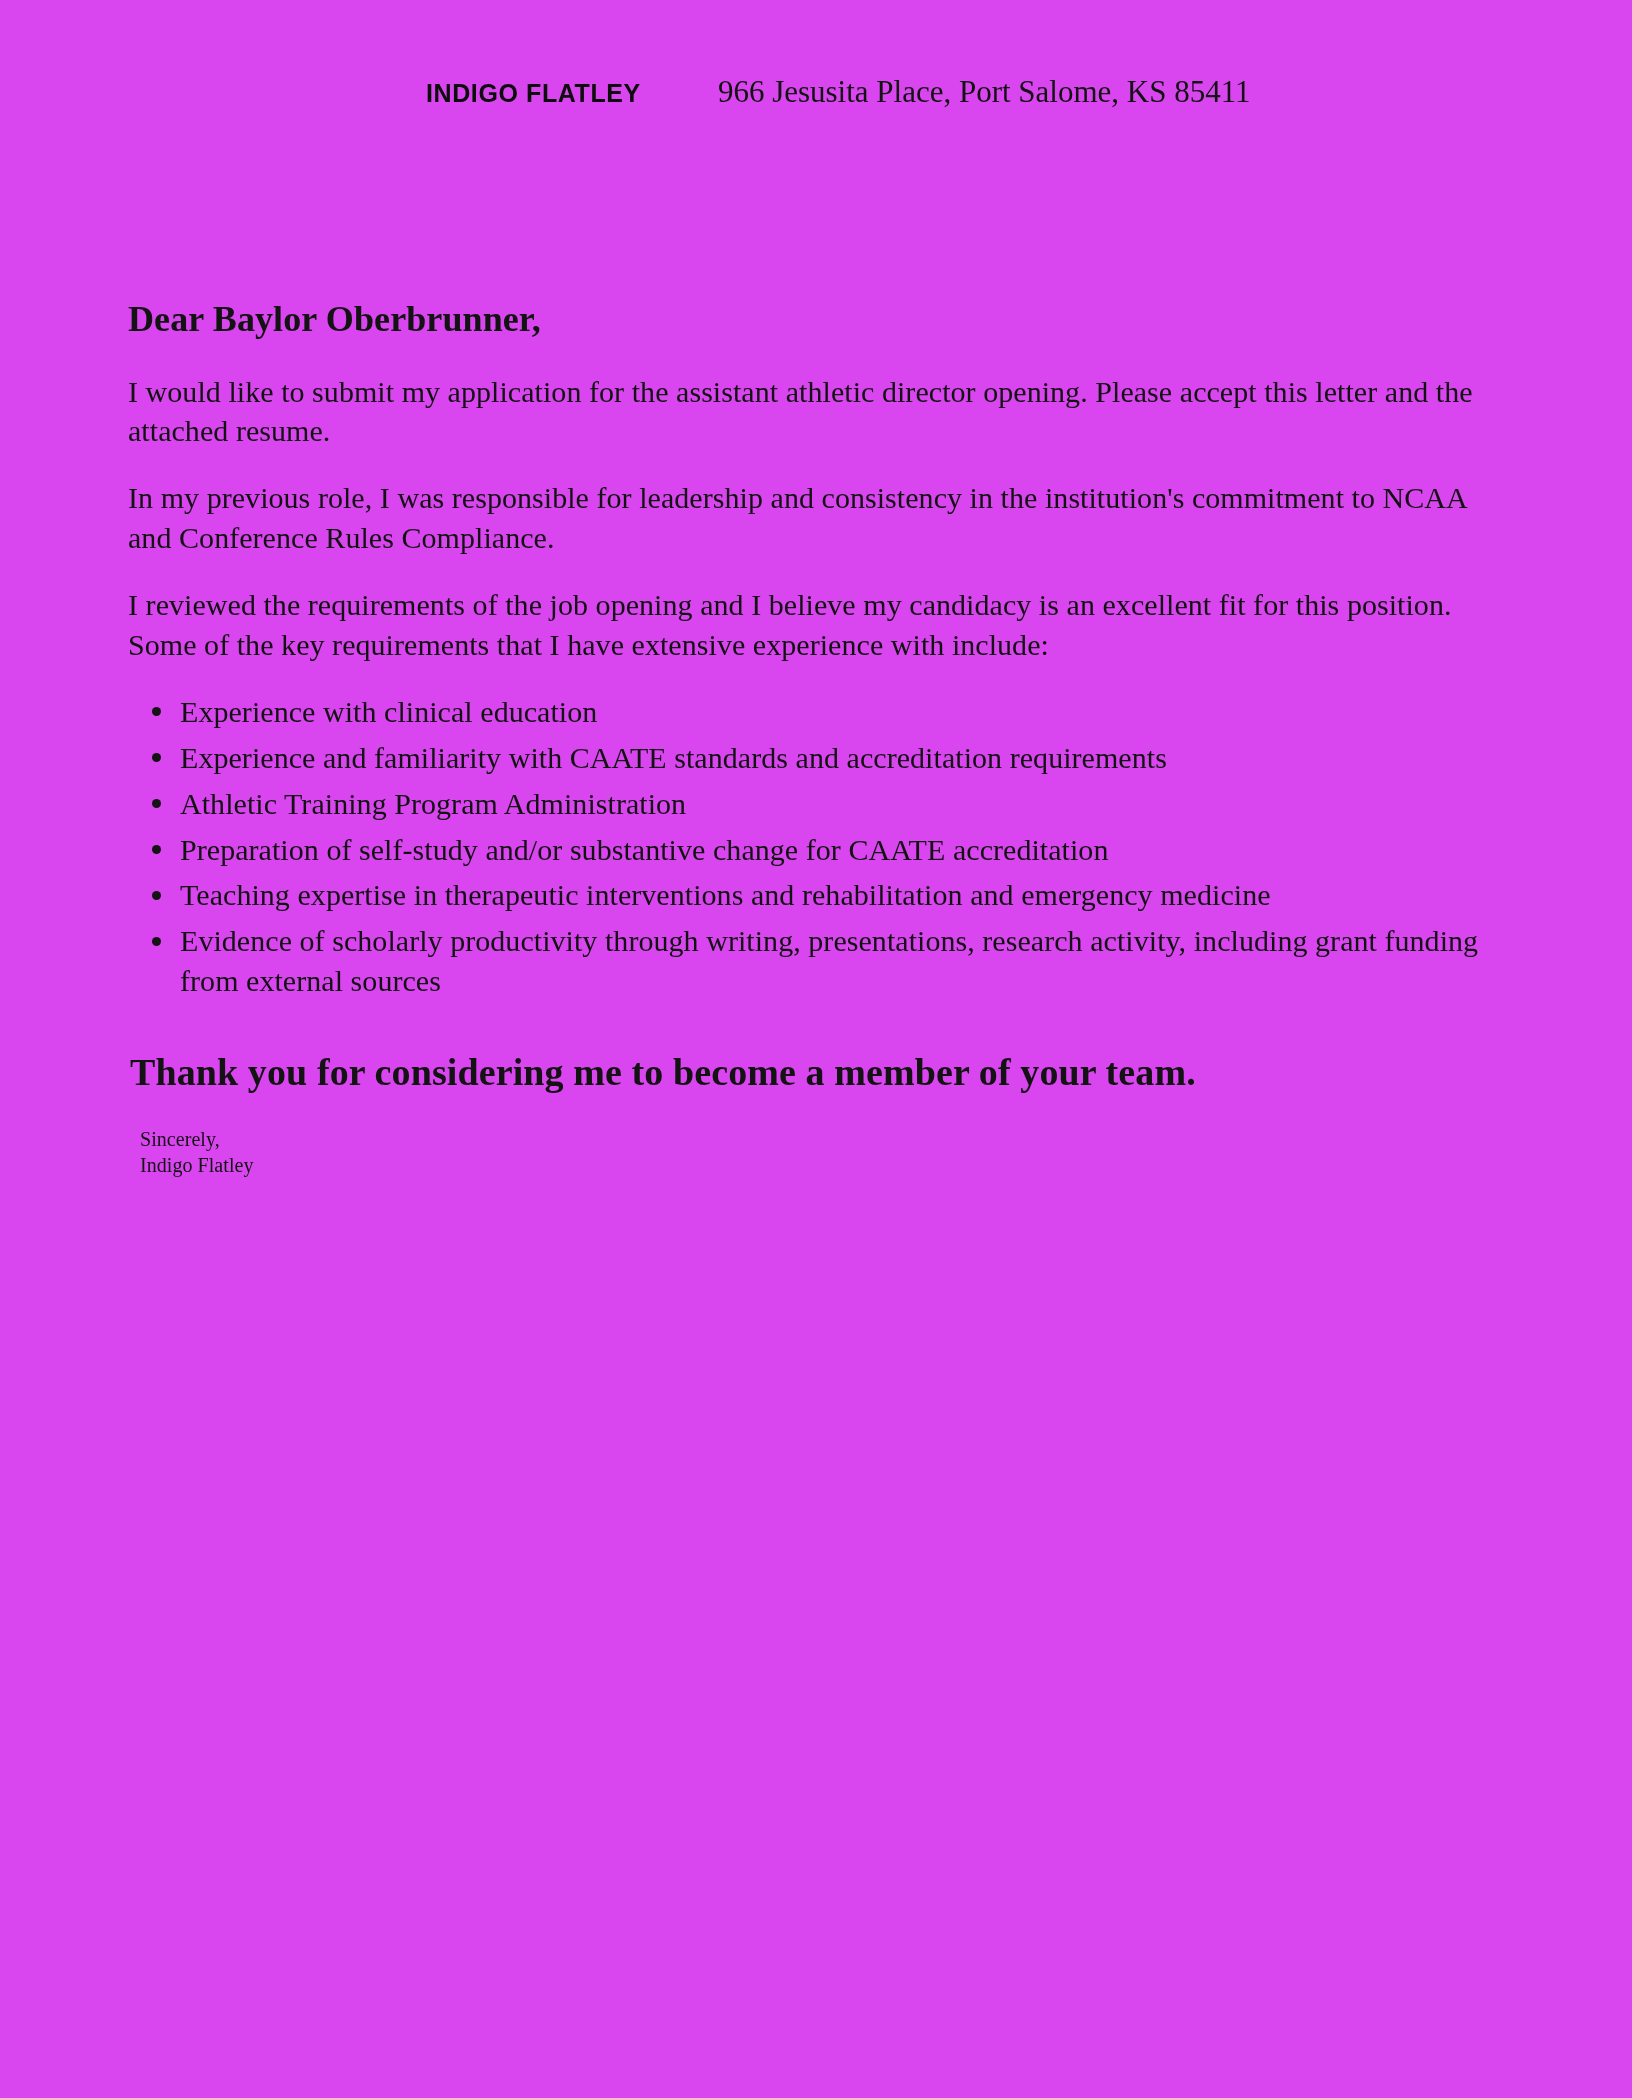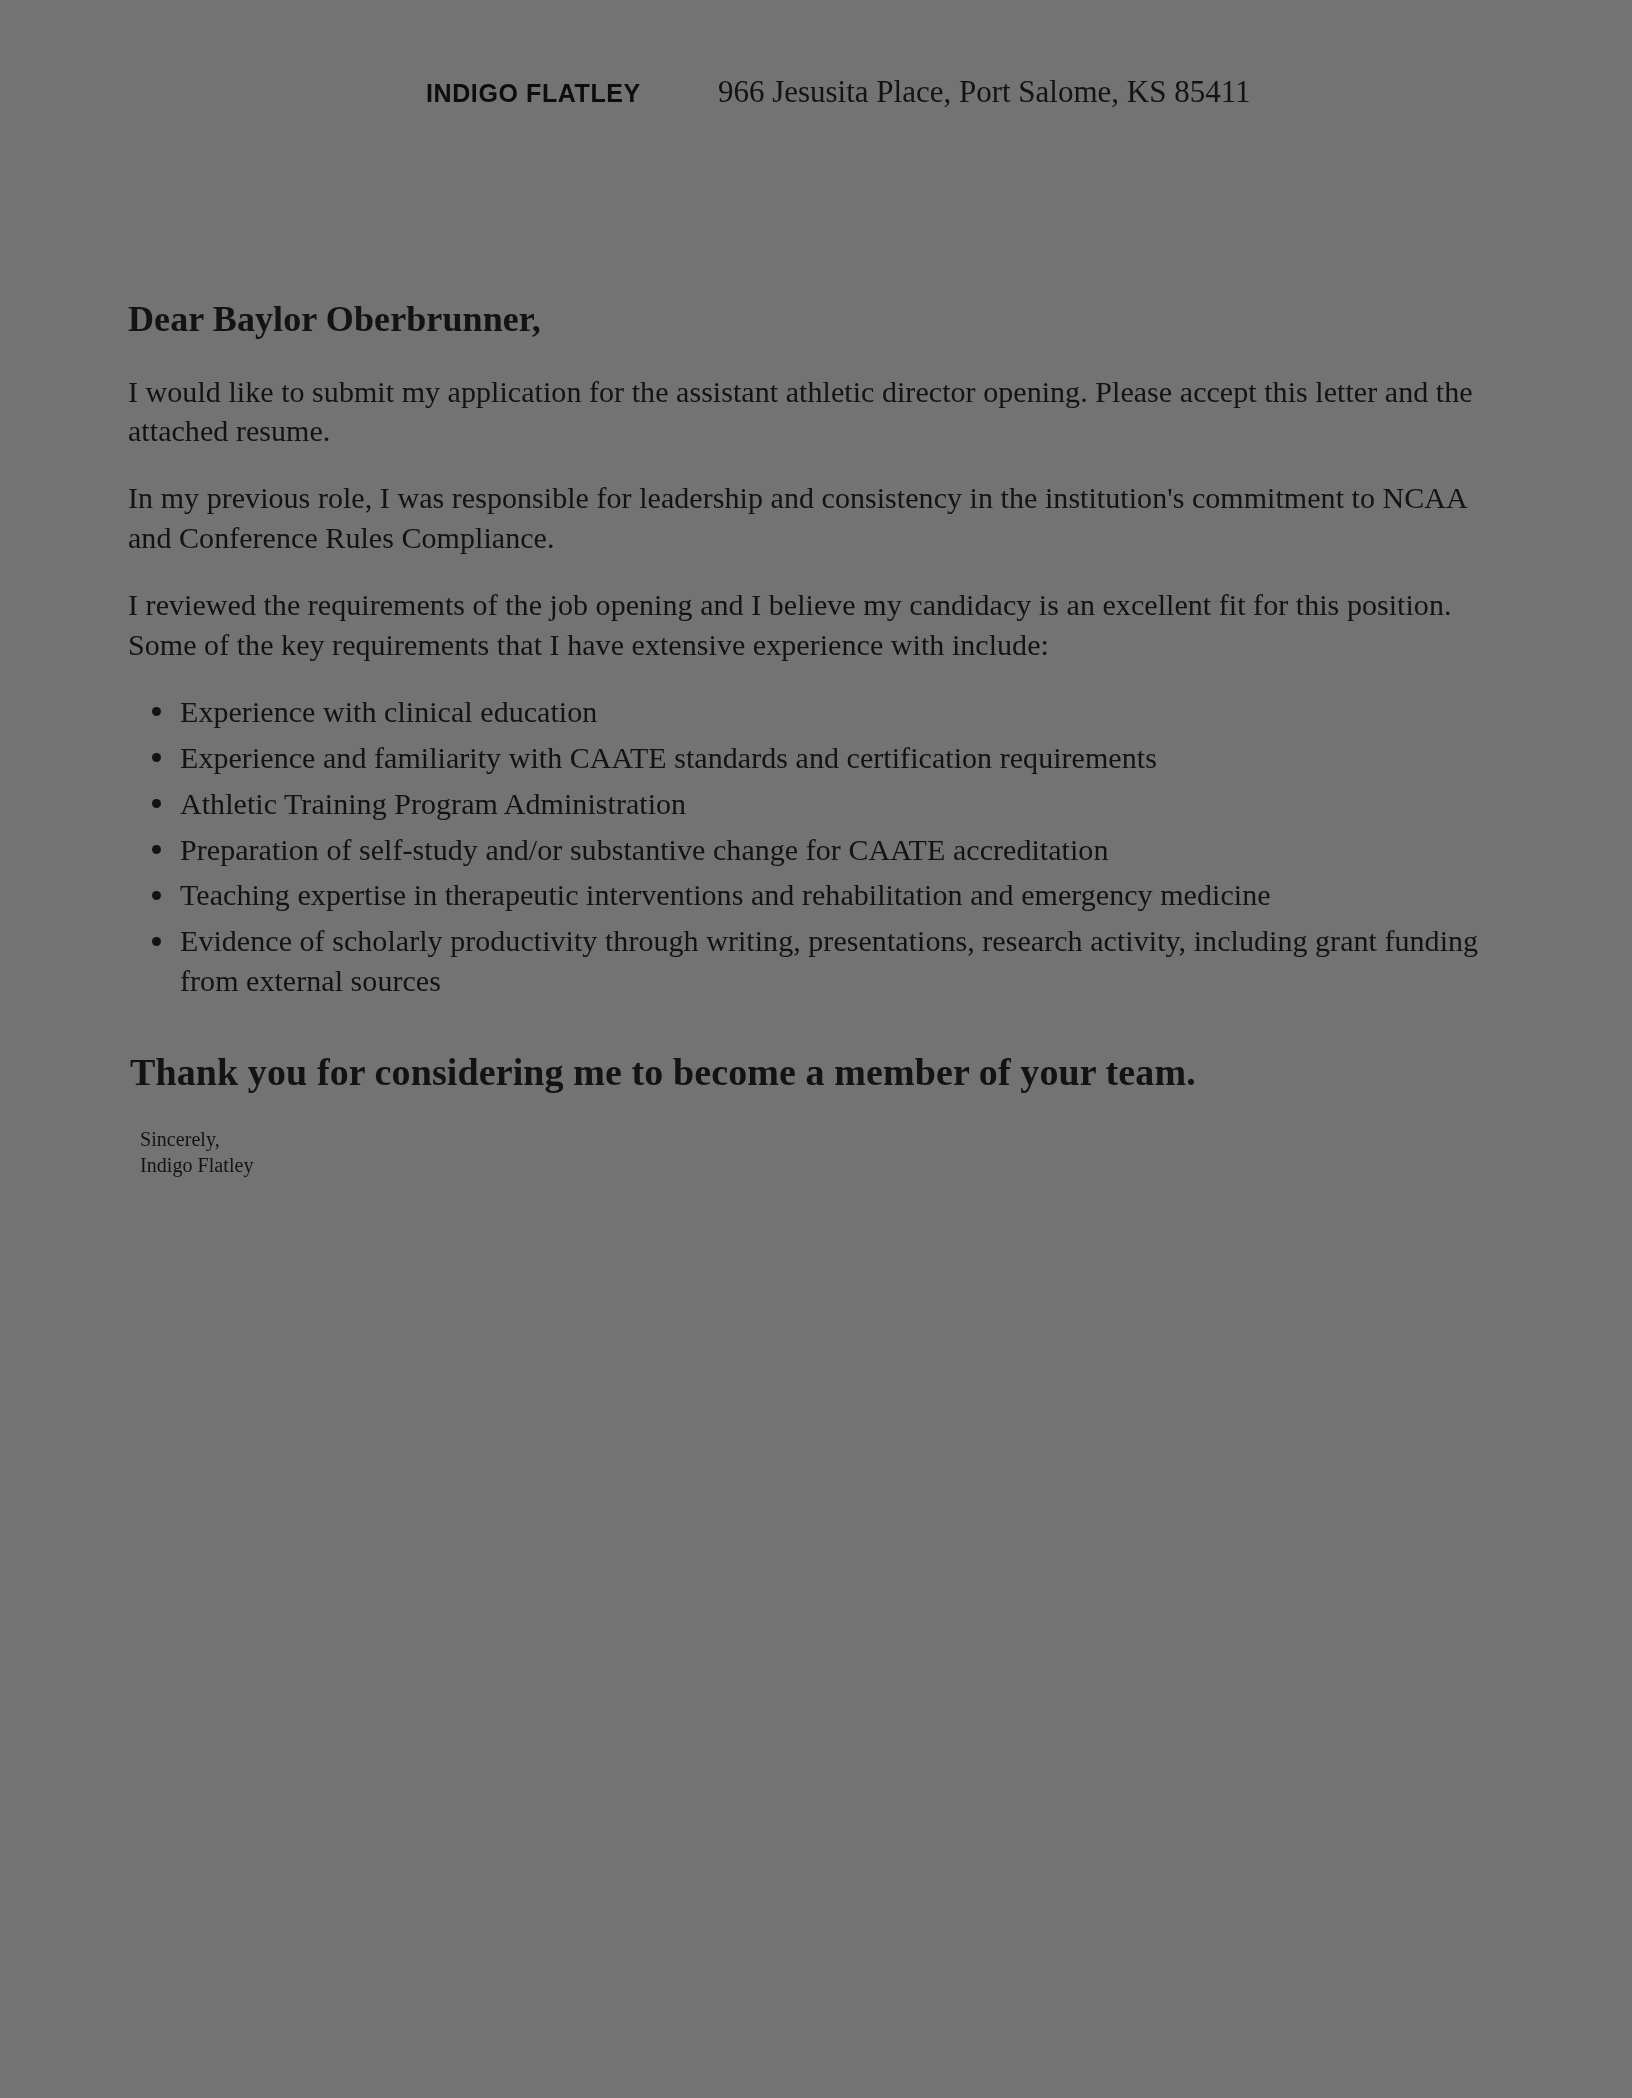--- a/index.html
+++ b/index.html
@@ -6,21 +6,21 @@
   html, body {
     margin: 0;
     padding: 0;
     background: #ffffff;
   }
 
   .page {
     position: relative;
     width: 1632px;
     height: 2098px;
-    background: #737373;
+    background: #d946ef;
     overflow: hidden;
     box-sizing: border-box;
   }
 
   
   .letterhead {
     position: absolute;
     left: 128px;
     top: 74px;
     width: 1376px;
@@ -139,21 +139,21 @@
 
     <p class="para">I reviewed the requirements of the job opening and I believe my candidacy is an excellent fit for this position. Some of the key requirements that I have extensive experience with include:</p>
 
     <ul class="requirements-list">
       <li>
         <span class="bullet-dot"></span>
         <span>Experience with clinical education</span>
       </li>
       <li>
         <span class="bullet-dot"></span>
-        <span>Experience and familiarity with CAATE standards and certification requirements</span>
+        <span>Experience and familiarity with CAATE standards and accreditation requirements</span>
       </li>
       <li>
         <span class="bullet-dot"></span>
         <span>Athletic Training Program Administration</span>
       </li>
       <li>
         <span class="bullet-dot"></span>
         <span>Preparation of self-study and/or substantive change for CAATE accreditation</span>
       </li>
       <li>

